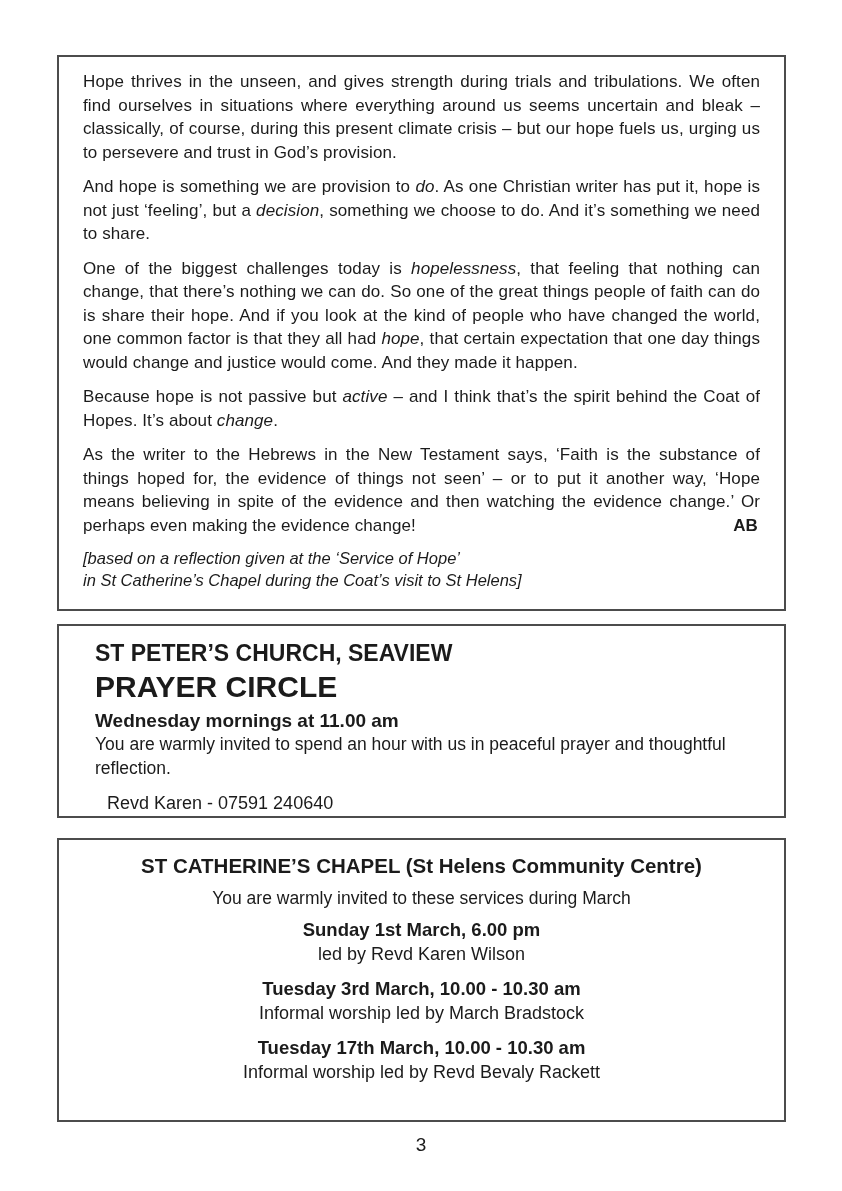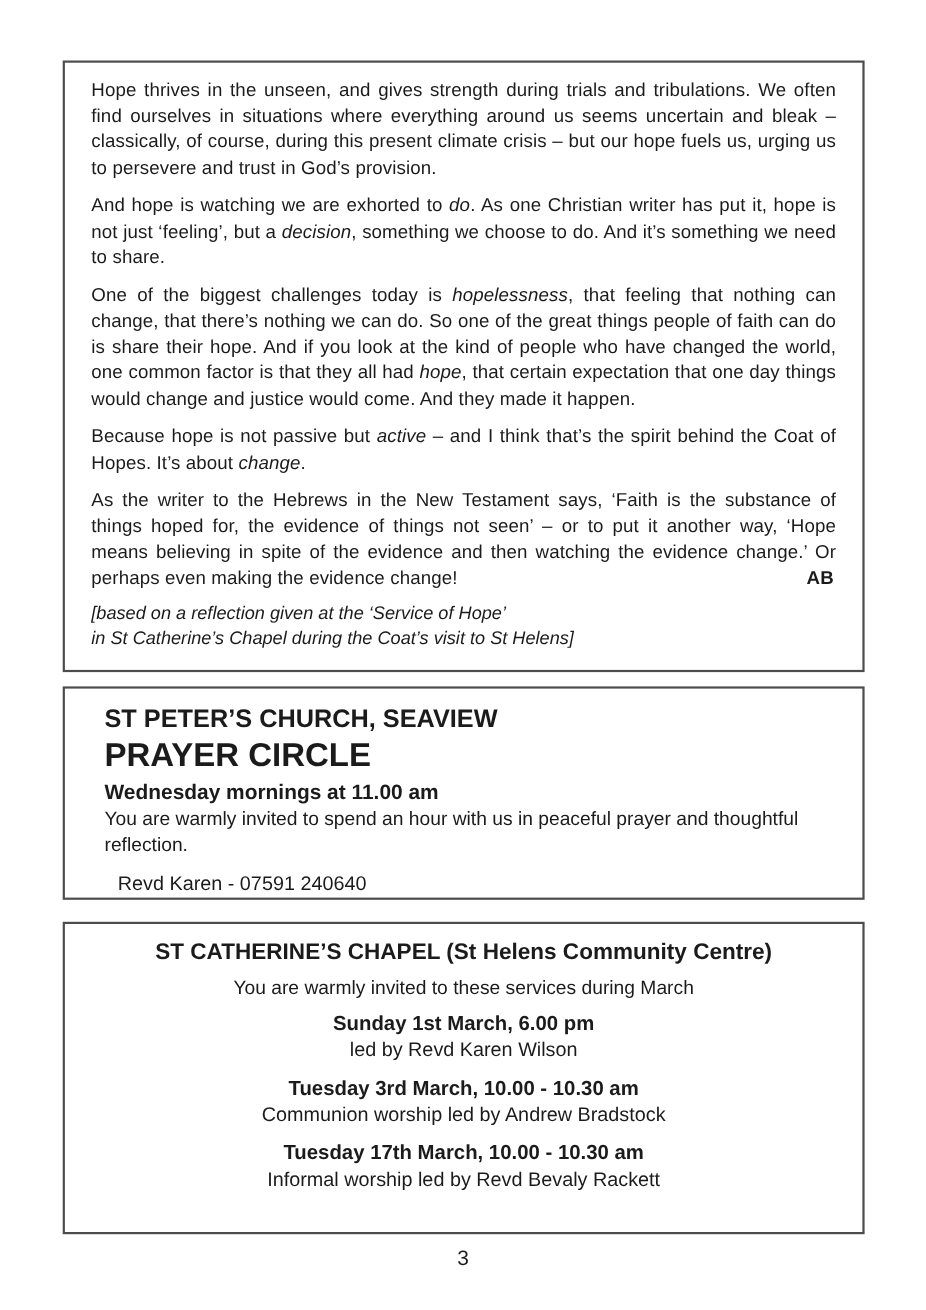--- a/index.html
+++ b/index.html
@@ -126,21 +126,21 @@
     font-size: 19px;
   }
 </style>
 </head>
 <body>
 
 <div class="page">
 
   <section class="box box-reflection">
     <p class="para"><span>Hope thrives in the unseen, and gives strength during trials and tribulations. We often find ourselves in situations where everything around us seems uncertain and bleak – classically, of course, during this present climate crisis – but our hope fuels us, urging us to persevere and trust in God’s provision.</span></p>
-    <p class="para"><span>And hope is watching we are exhorted to </span><span style="font-style: italic;">do</span><span>. As one Christian writer has put it, hope is not just ‘feeling’, but a </span><span style="font-style: italic;">decision</span><span>, something we choose to do. And it’s something we need to share.</span></p>
+    <p class="para"><span>And hope is something we are provision to </span><span style="font-style: italic;">do</span><span>. As one Christian writer has put it, hope is not just ‘feeling’, but a </span><span style="font-style: italic;">decision</span><span>, something we choose to do. And it’s something we need to share.</span></p>
     <p class="para"><span>One of the biggest challenges today is </span><span style="font-style: italic;">hopelessness</span><span>, that feeling that nothing can change, that there’s nothing we can do. So one of the great things people of faith can do is share their hope. And if you look at the kind of people who have changed the world, one common factor is that they all had </span><span style="font-style: italic;">hope</span><span>, that certain expectation that one day things would change and justice would come. And they made it happen.</span></p>
     <p class="para"><span>Because hope is not passive but </span><span style="font-style: italic;">active</span><span> – and I think that’s the spirit behind the Coat of Hopes. It’s about </span><span style="font-style: italic;">change</span><span>.</span></p>
     <p class="para para-last">
       <span><span>As the writer to the Hebrews in the New Testament says, ‘Faith is the substance of things hoped for, the evidence of things not seen’ – or to put it another way, ‘Hope means believing in spite of the evidence and then watching the evidence change.’ Or perhaps even making the evidence change!</span></span>
       <span class="sig">AB</span>
     </p>
     <div class="credit">
       <div>[based on a reflection given at the ‘Service of Hope’</div>
       <div>in St Catherine’s Chapel during the Coat’s visit to St Helens]</div>
     </div>
@@ -158,21 +158,21 @@
     <h2 class="title">ST CATHERINE’S CHAPEL (St Helens Community Centre)</h2>
     <p class="invitation">You are warmly invited to these services during March</p>
 
     <div class="event">
       <div class="ev-title">Sunday 1st March, 6.00 pm</div>
       <div class="ev-detail">led by Revd Karen Wilson</div>
     </div>
 
     <div class="event">
       <div class="ev-title">Tuesday 3rd March, 10.00 - 10.30 am</div>
-      <div class="ev-detail">Communion worship led by Andrew Bradstock</div>
+      <div class="ev-detail">Informal worship led by March Bradstock</div>
     </div>
 
     <div class="event">
       <div class="ev-title">Tuesday 17th March, 10.00 - 10.30 am</div>
       <div class="ev-detail">Informal worship led by Revd Bevaly Rackett</div>
     </div>
   </section>
 
   <div class="pagenum">3</div>
 

